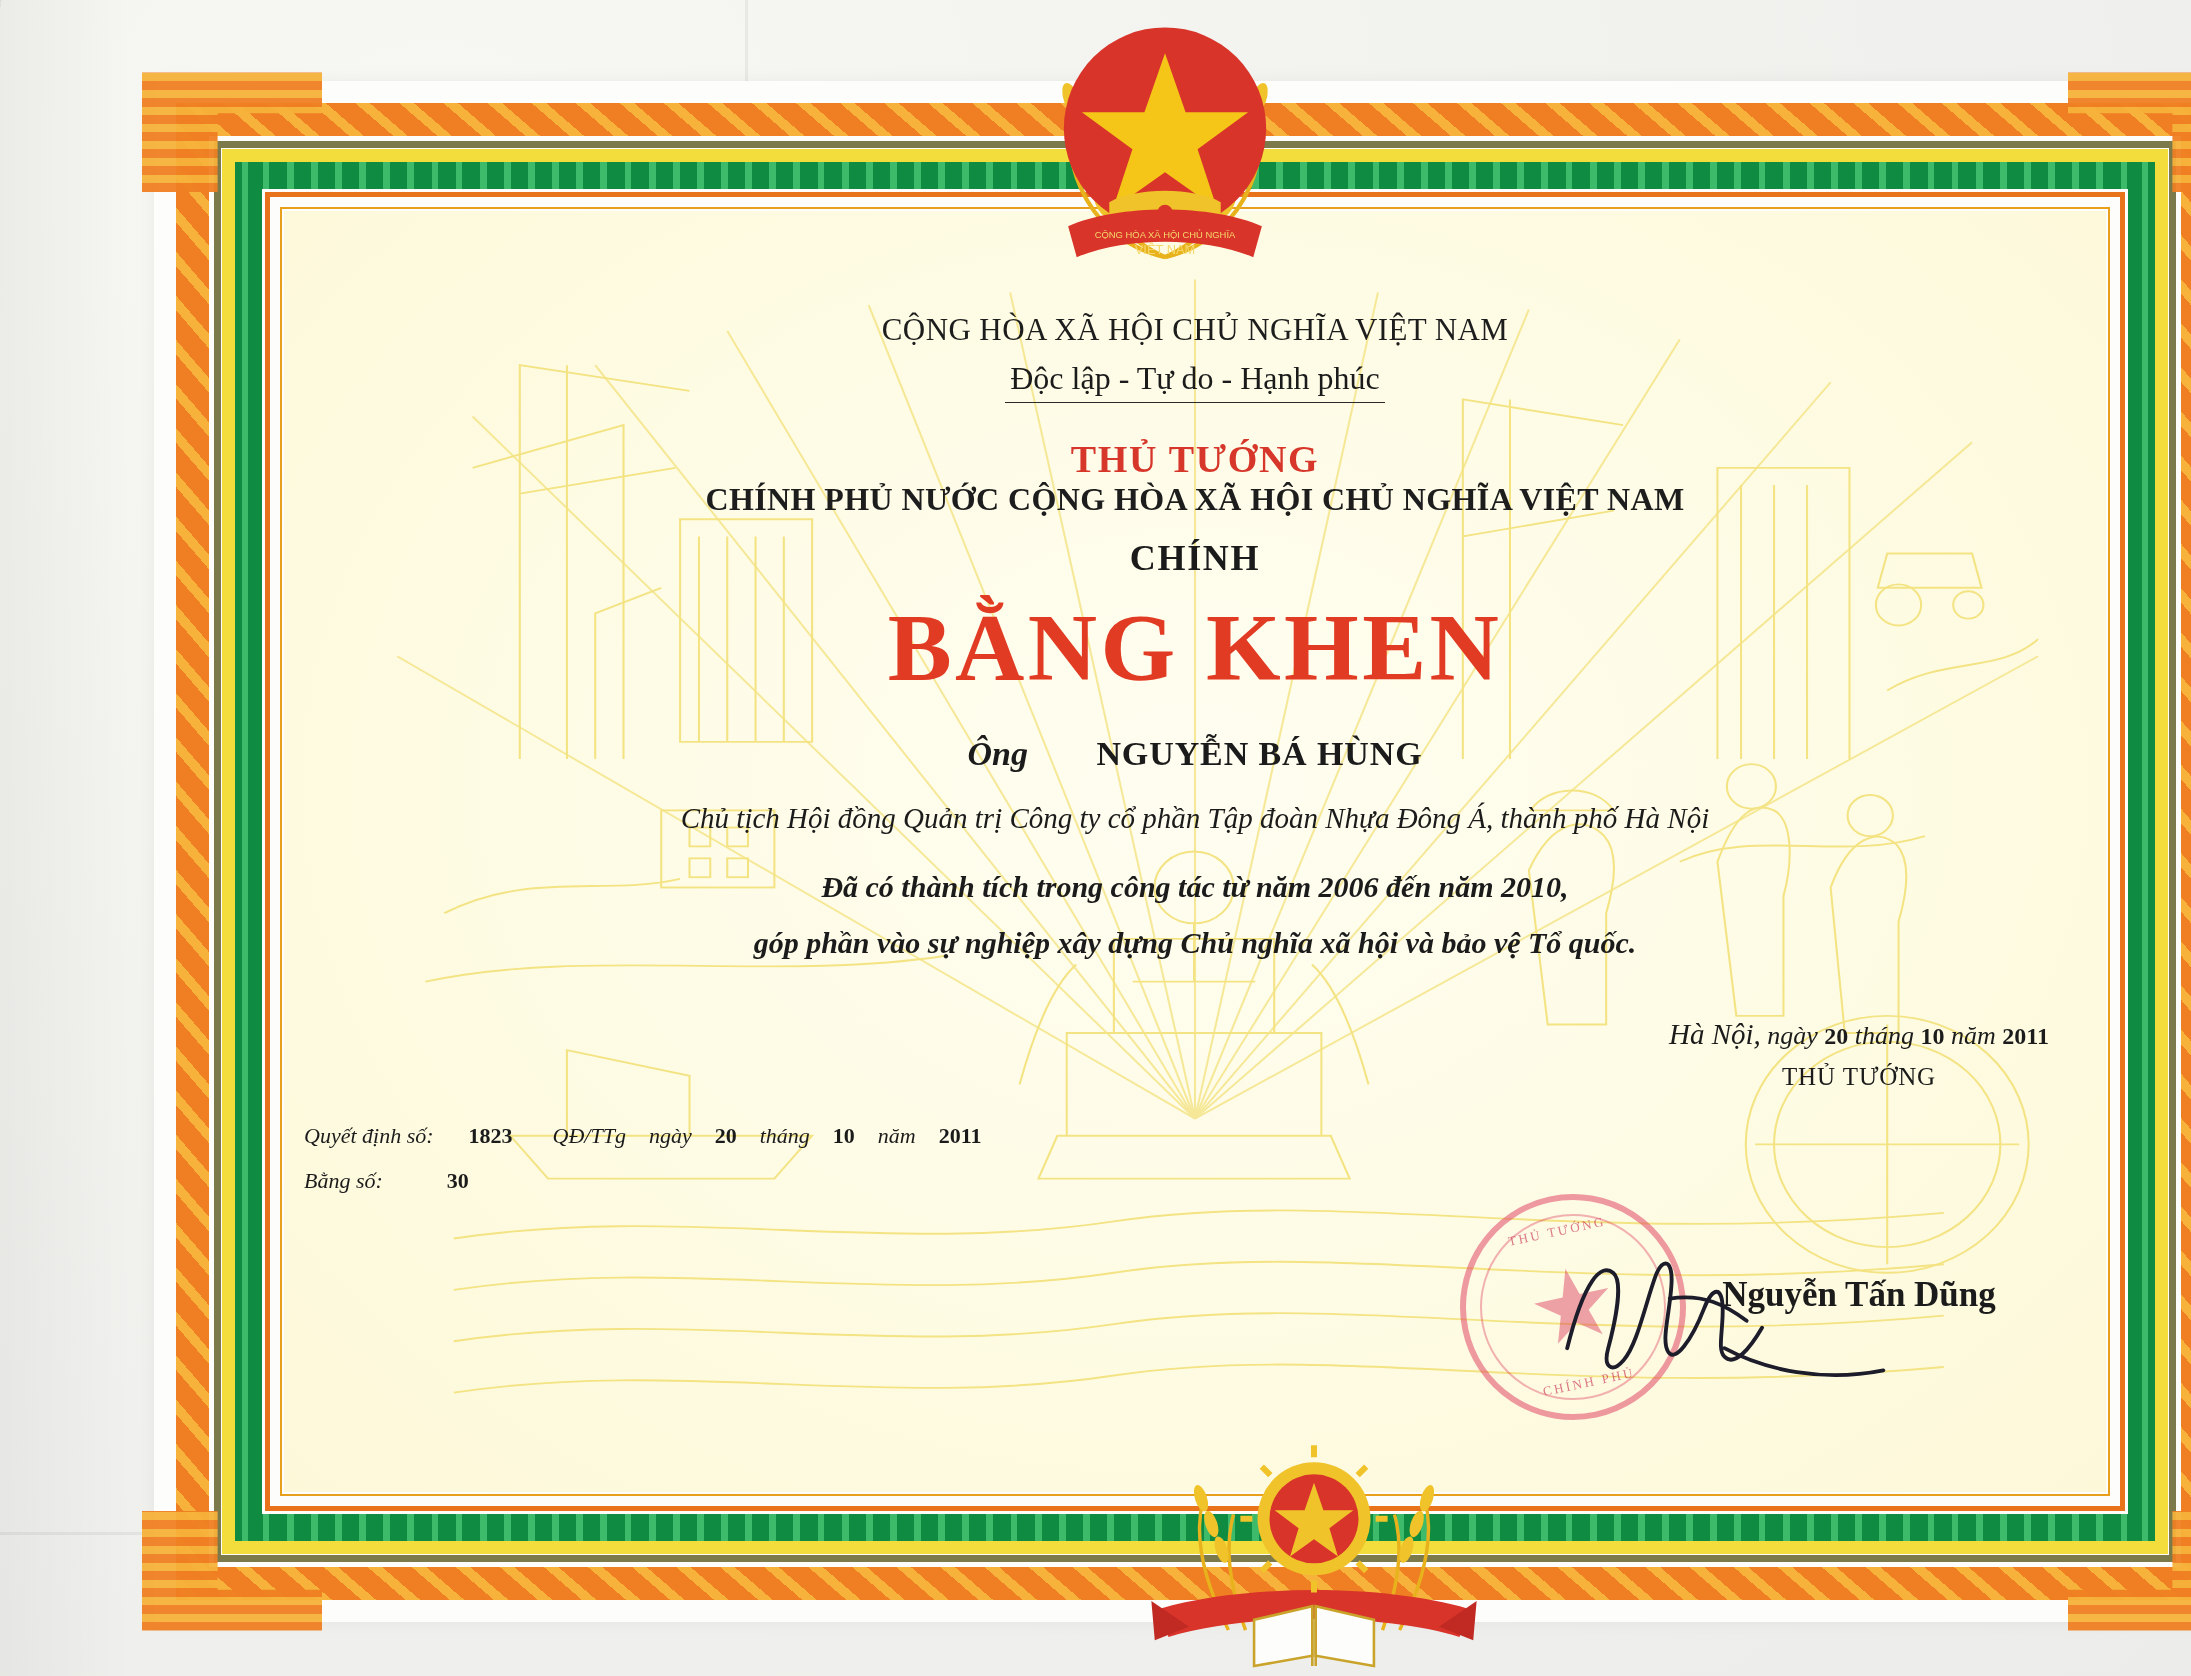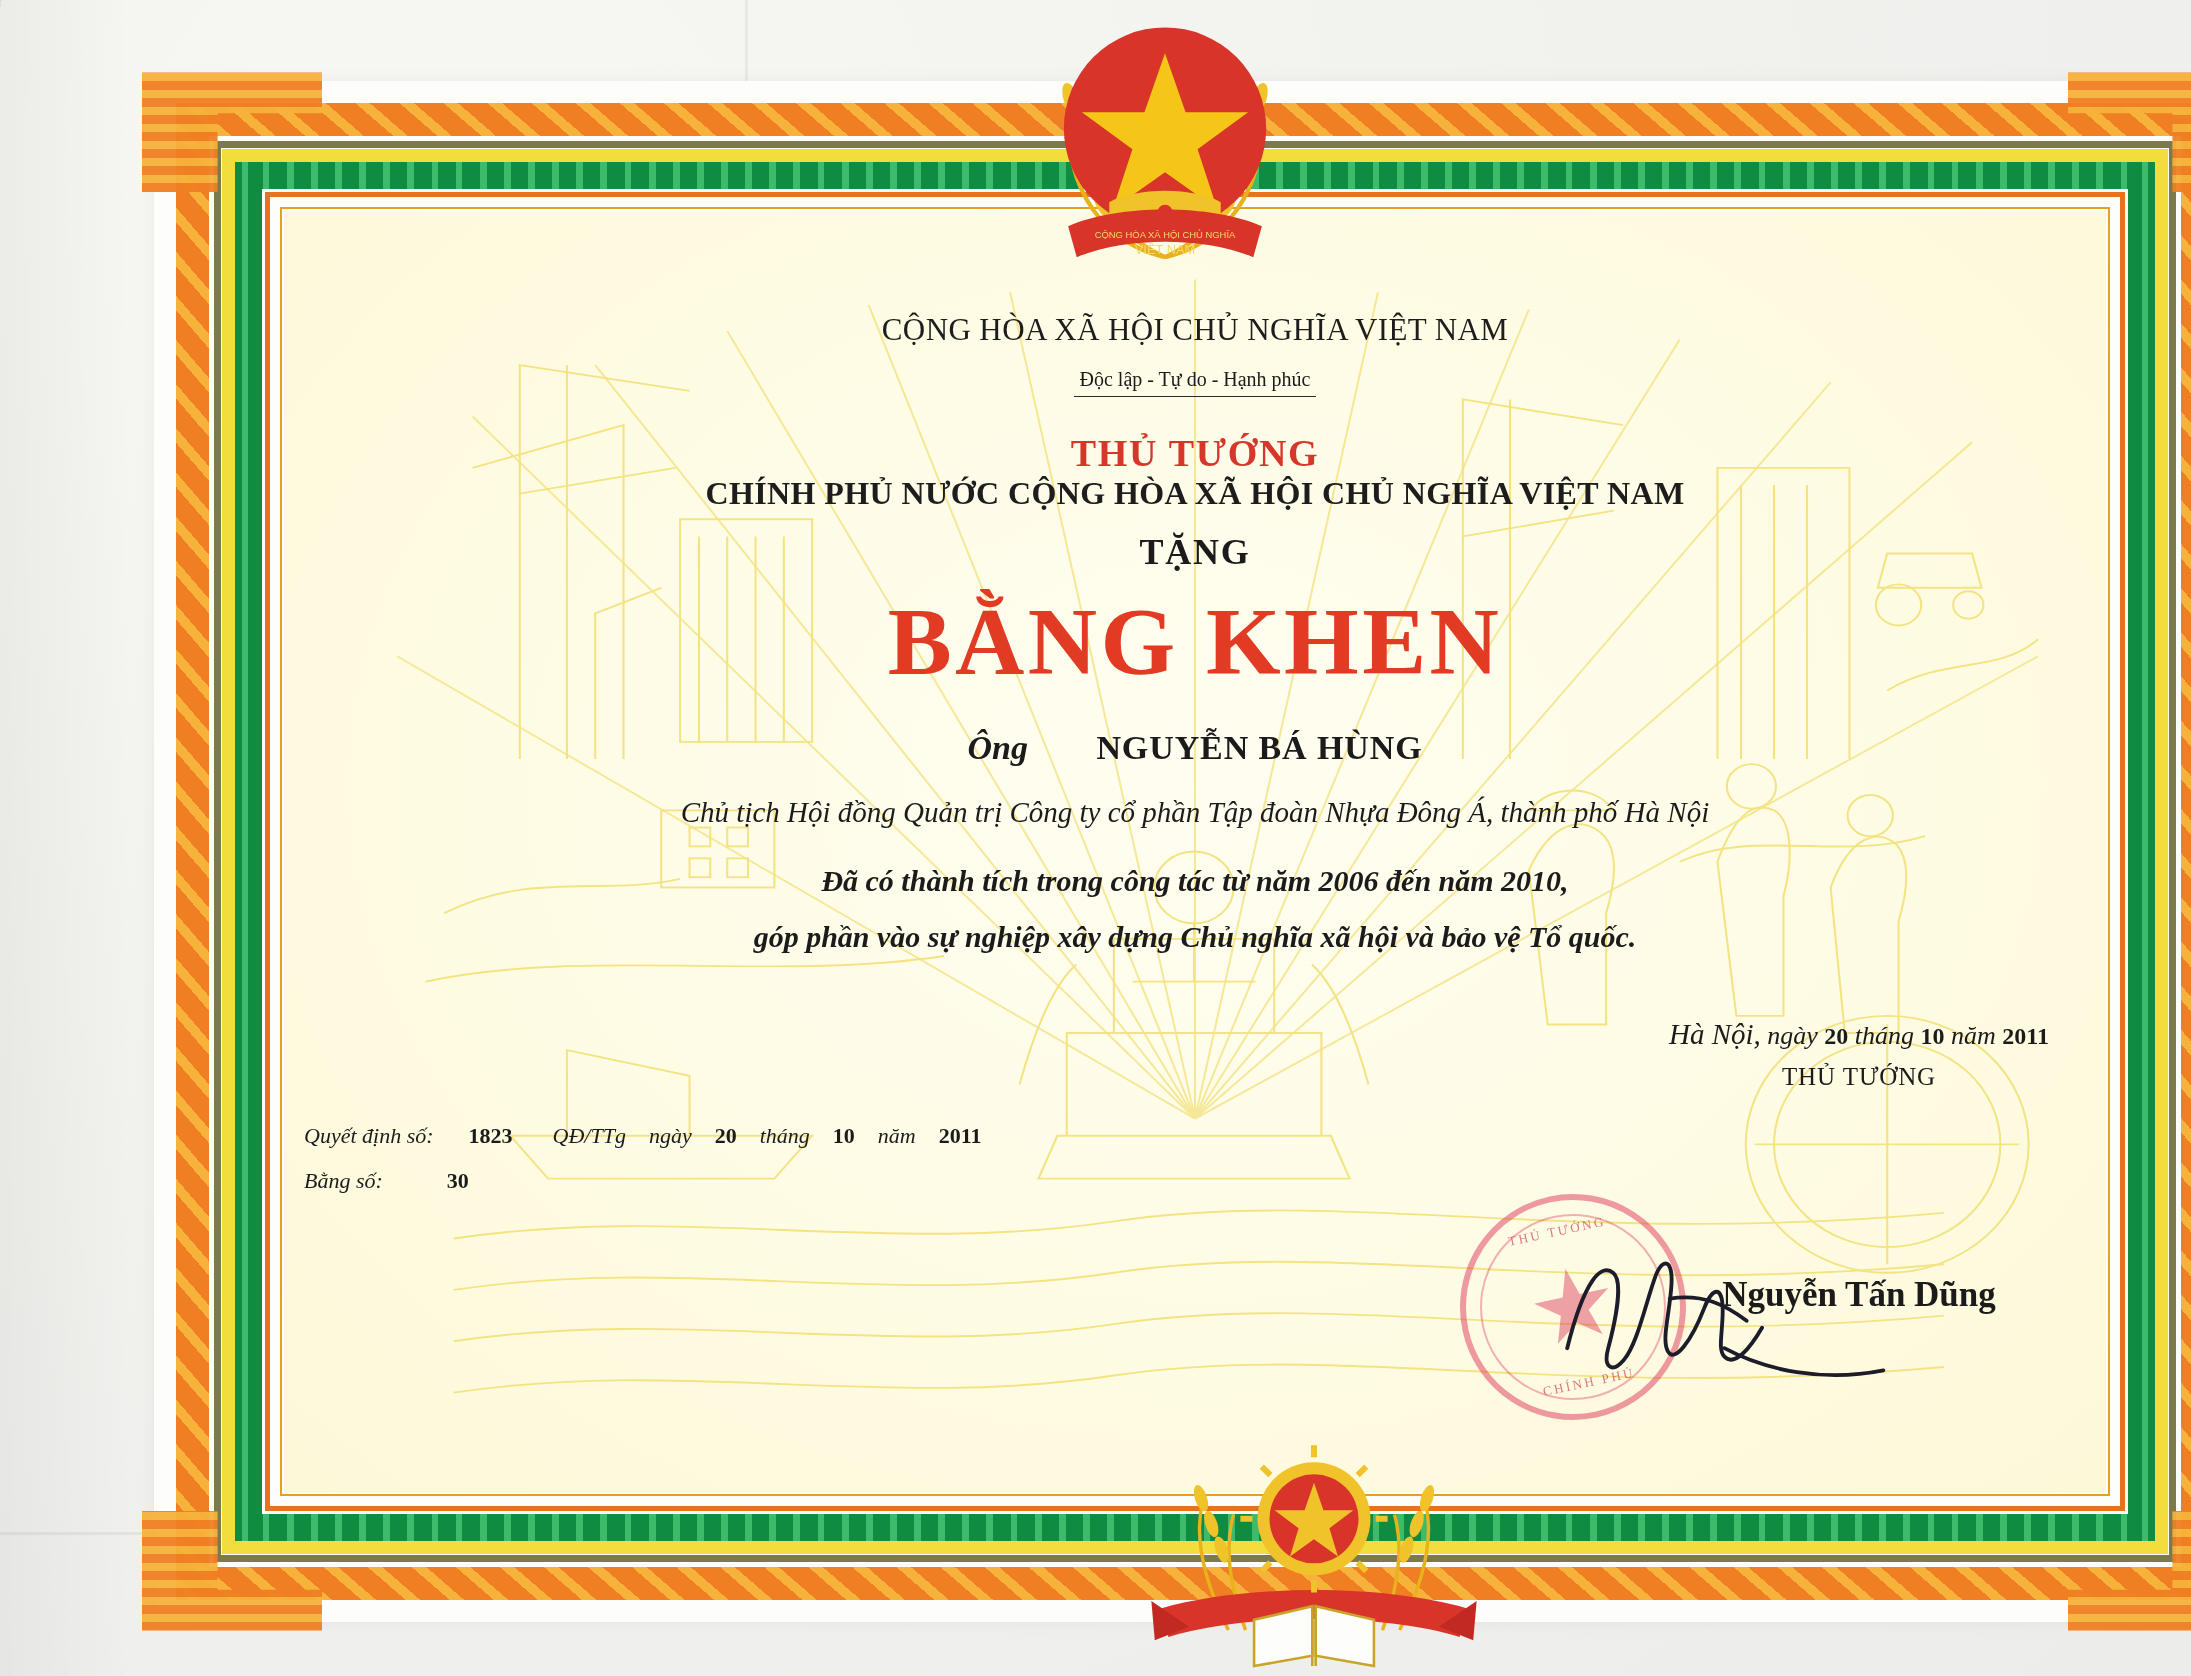--- a/index.html
+++ b/index.html
@@ -125,22 +125,22 @@
   }
   .line { width: 100%; }
 
   .republic {
     margin-top: 101px;
     font-size: 31px;
     letter-spacing: 0.4px;
     color: #1d1d1d;
   }
   .motto {
-    margin-top: 20px;
-    font-size: 20px;
+    margin-top: 12px;
+    font-size: 32px;
     display: inline-block;
     border-bottom: 1.7px solid #2a2a2a;
     padding: 0 5.1px 5.1px 5.1px;
   }
   .pm-title {
     margin-top: 34px;
     font-size: 38px;
     font-weight: bold;
     color: #d6372a;
     letter-spacing: 1.7px;
@@ -396,21 +396,21 @@
         <path d="M300 1080 L300 980 L430 1010 L430 1080"></path>
       </g>
     </svg>
   </div>
 
   <div id="content">
     <div class="line republic">CỘNG HÒA XÃ HỘI CHỦ NGHĨA VIỆT NAM</div>
     <div class="line"><span class="motto">Độc lập - Tự do - Hạnh phúc</span></div>
     <div class="line pm-title">THỦ TƯỚNG</div>
     <div class="line gov">CHÍNH PHỦ NƯỚC CỘNG HÒA XÃ HỘI CHỦ NGHĨA VIỆT NAM</div>
-    <div class="line tang">TẶNG</div>
+    <div class="line tang">CHÍNH</div>
     <div class="line award">BẰNG KHEN</div>
 
     <div class="line recipient-row">
       <span class="hon">Ông</span>
       <span class="name">NGUYỄN BÁ HÙNG</span>
     </div>
 
     <div class="line role">Chủ tịch Hội đồng Quản trị Công ty cổ phần Tập đoàn Nhựa Đông Á, thành phố Hà Nội</div>
 
     <div class="line achv">Đã có thành tích trong công tác từ năm 2006 đến năm 2010,</div>

